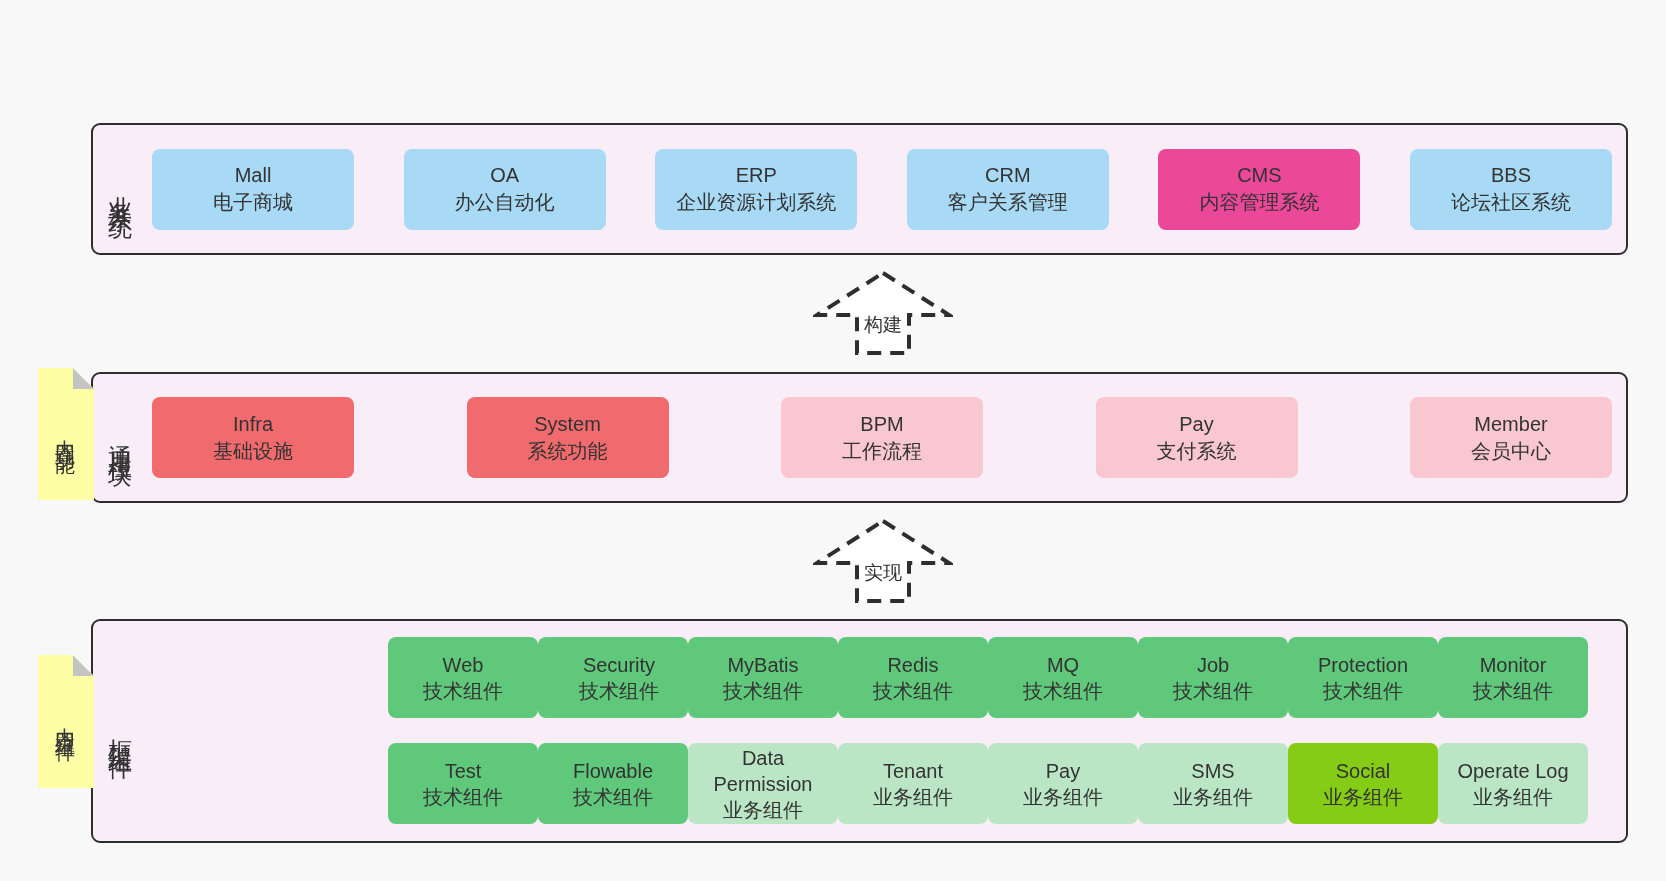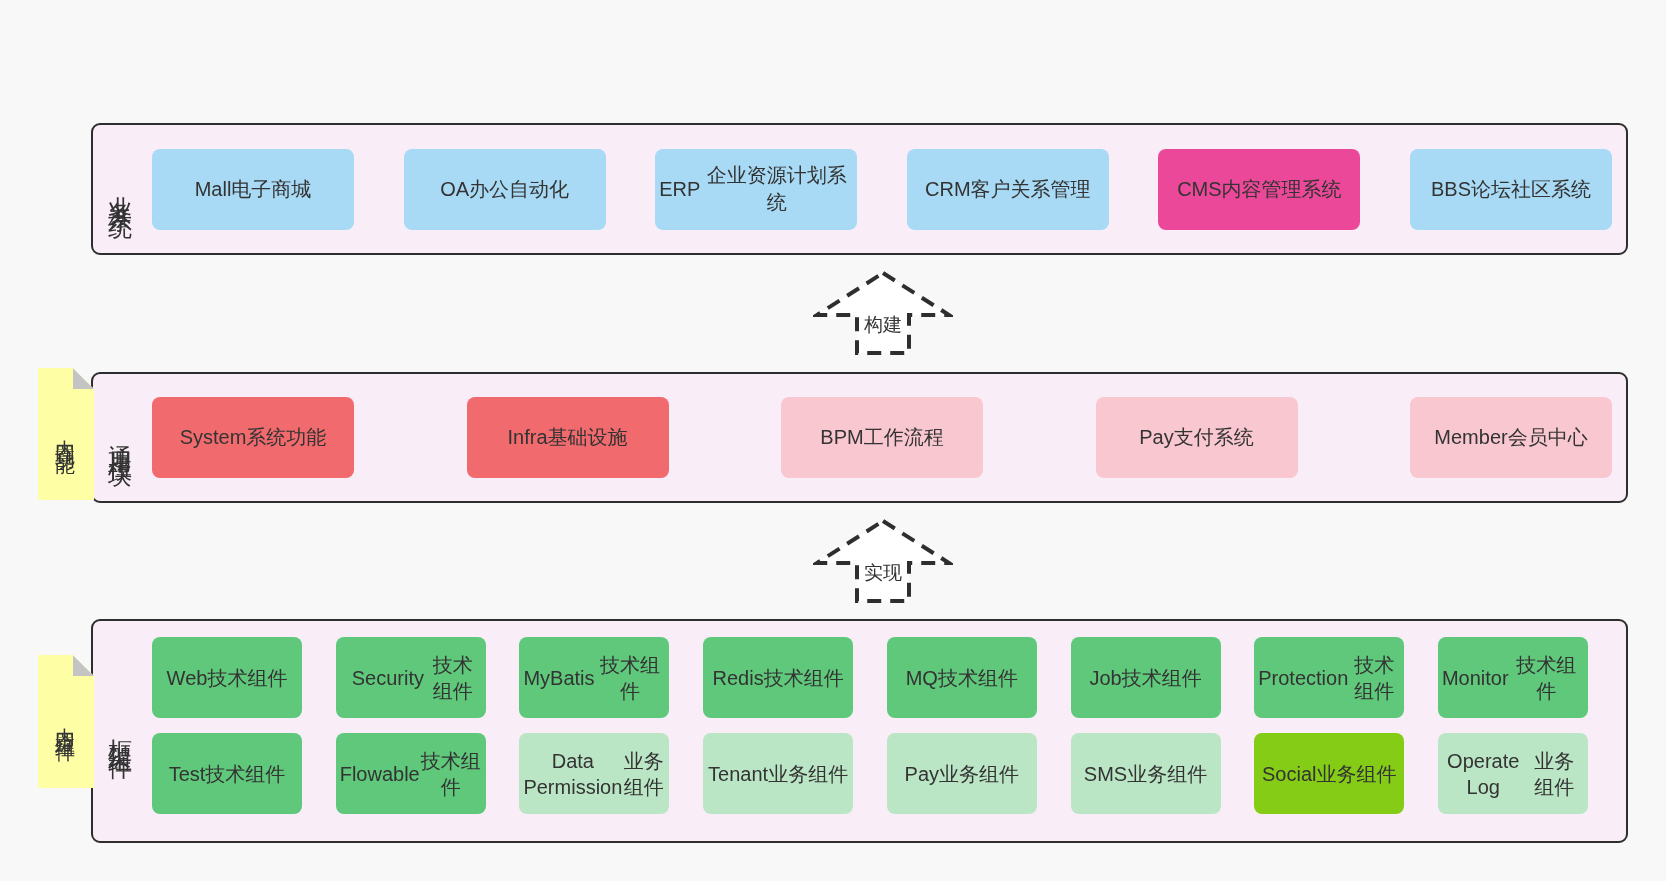--- a/index.html
+++ b/index.html
@@ -19,25 +19,25 @@
     display:flex;align-items:center;justify-content:center;
     writing-mode:vertical-rl;text-orientation:upright;
     font-size:24px;letter-spacing:6px;color:#333;
   }
   .boxes-row{
     position:absolute;left:59px;right:14px;top:0;bottom:0;
     display:flex;justify-content:space-between;align-items:center;
   }
   .rows-col{
     position:absolute;left:59px;right:38px;top:16px;
-    display:flex;flex-direction:column;gap:15px;
+    display:flex;flex-direction:column;gap:25px;align-items:flex-end;
   }
   .boxes-row8{display:flex;justify-content:space-between;}
   .box{
-    border-radius:8px;display:flex;align-items:center;
+    border-radius:8px;display:flex;flex-direction:column;align-items:center;
     justify-content:center;text-align:center;font-size:20px;line-height:27px;
     box-sizing:border-box;padding:2px 4px;
   }
   .box.w6{width:202px;height:81px;}
   .box.w8{width:150px;height:81px;line-height:26px;}
   .sticky{
     position:absolute;left:38px;width:56px;background:#feffa5;z-index:3;
     clip-path:polygon(0 0,calc(100% - 21px) 0,100% 21px,100% 100%,0 100%);
     display:flex;align-items:center;justify-content:center;
   }
@@ -104,26 +104,26 @@
 
   <div class="sticky" id="sticky-modules">
     <div class="sticky-fold"></div>
     <div class="sticky-text">内置功能</div>
   </div>
 
   <div class="layer" id="layer-modules">
     <div class="vlabel">通用模块</div>
     <div class="boxes-row" id="boxes-modules">
         <div class="box w6" style="background: rgb(241, 106, 110);">
+          <span>Infra</span>
+          <span>基础设施</span>
+        </div>
+        <div class="box w6" style="background: rgb(241, 106, 110);">
           <span>System</span>
           <span>系统功能</span>
-        </div>
-        <div class="box w6" style="background: rgb(241, 106, 110);">
-          <span>Infra</span>
-          <span>基础设施</span>
         </div>
         <div class="box w6" style="background: rgb(249, 199, 208);">
           <span>BPM</span>
           <span>工作流程</span>
         </div>
         <div class="box w6" style="background: rgb(249, 199, 208);">
           <span>Pay</span>
           <span>支付系统</span>
         </div>
         <div class="box w6" style="background: rgb(249, 199, 208);">

